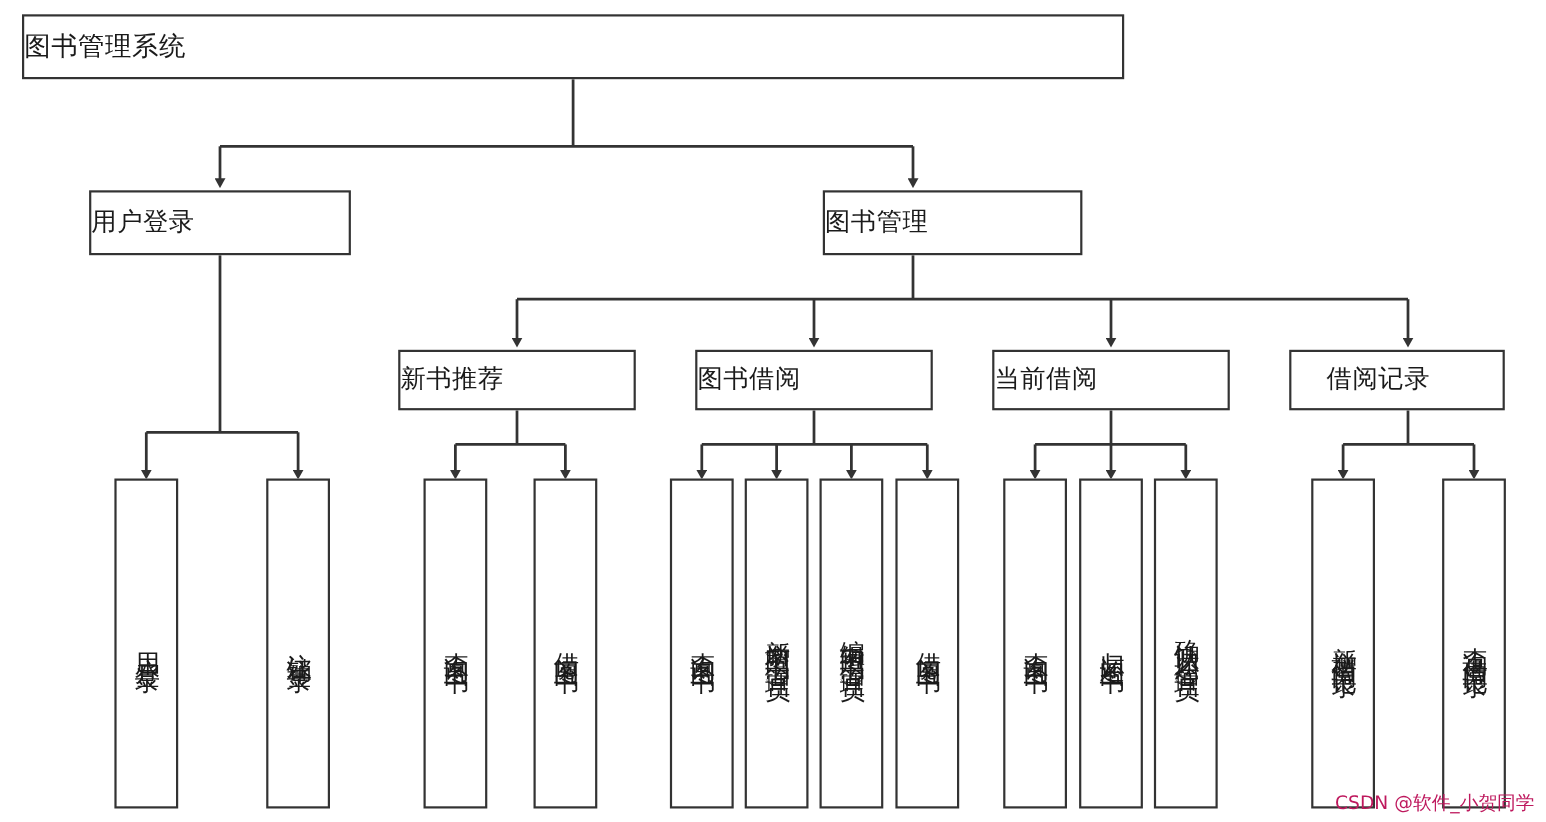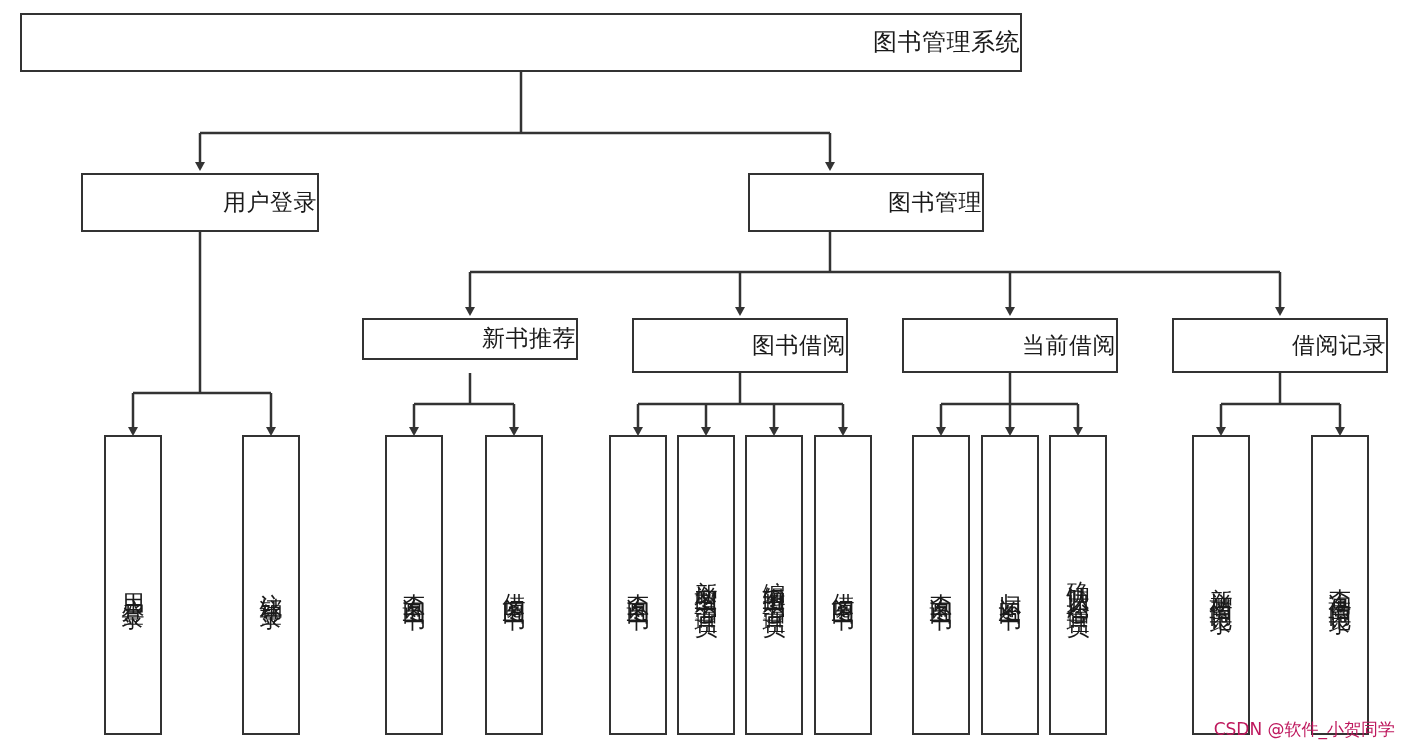--- a/index.html
+++ b/index.html
@@ -26,21 +26,21 @@
     height: 747px;
     pointer-events: none;
   }
   .node {
     position: absolute;
     box-sizing: border-box;
     background: #ffffff;
     border: 2px solid #333333;
     display: flex;
     align-items: center;
-    justify-content: flex-end;
+    justify-content: flex-start;
     z-index: 2;
   }
   .node-label {
     color: #1a1a1a;
     line-height: 1.18;
     text-align: center;
     white-space: nowrap;
   }
   
   .node.horiz .node-label {
@@ -135,33 +135,33 @@
   </div>
 
   <div class="node horiz" style="left:81px; top:173px; width:238px; height:59px;">
     <span class="node-label">用户登录</span>
   </div>
 
   <div class="node horiz" style="left:712px; top:173px; width:236px; height:59px;margin-left:36px;">
     <span class="node-label">图书管理</span>
   </div>
 
-  <div class="node horiz" style="left:362px; top:318px; width:216px; height:42px;">
+  <div class="node horiz" style="left:362px; top:318px; width:216px; height:55px;">
     <span class="node-label">新书推荐</span>
   </div>
 
   <div class="node horiz" style="left:632px; top:318px; width:216px; height:55px;">
     <span class="node-label">图书借阅</span>
   </div>
 
   <div class="node horiz" style="left:902px; top:318px; width:216px; height:55px;">
     <span class="node-label">当前借阅</span>
   </div>
 
-  <div class="node horiz" style="left:1172px; top:318px; width:216px; height:55px;">
+  <div class="node horiz" style="left:1172px; top:318px; width:196px; height:55px;padding-left:32px;">
     <span class="node-label">借阅记录</span>
   </div>
 
   <div class="node vert" style="left:104px; top:435px; width:58px; height:300px;">
     <span class="node-label">用户登录</span>
   </div>
 
   <div class="node vert" style="left:242px; top:435px; width:58px; height:300px;">
     <span class="node-label">注销登录</span>
   </div>

